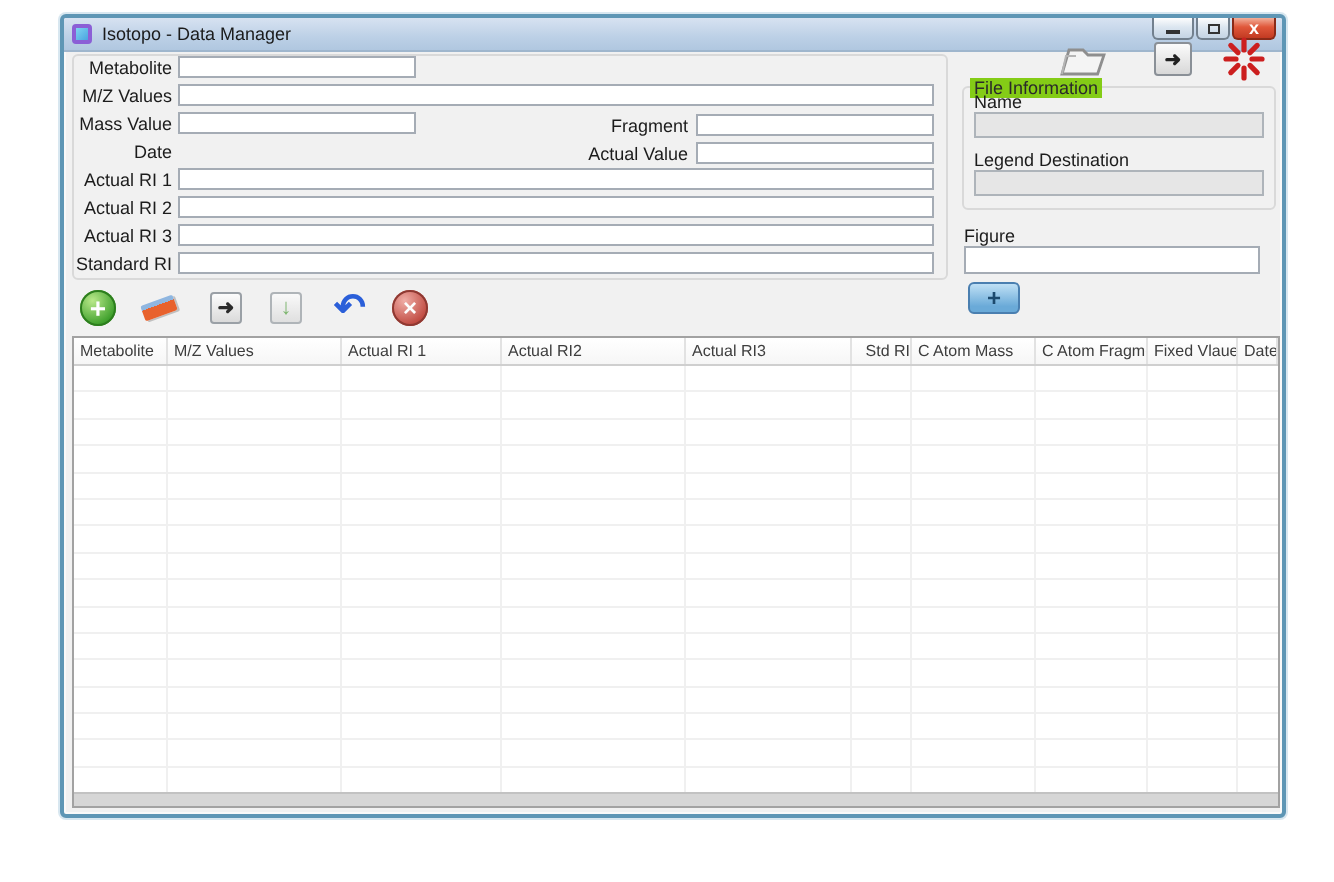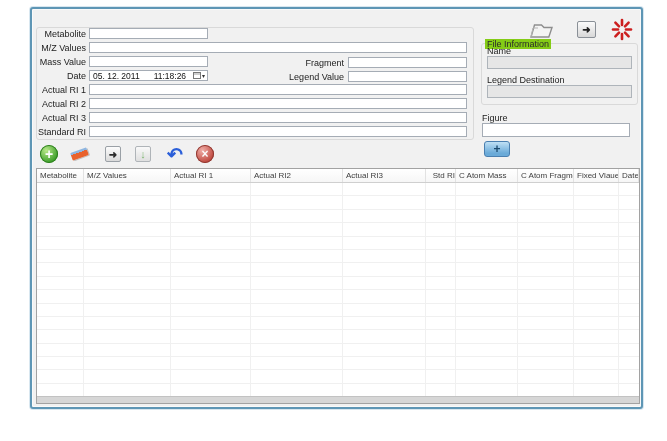--- a/index.html
+++ b/index.html
@@ -106,46 +106,53 @@
     font-family:"Liberation Serif", serif; font-size:11px; line-height:1.3; color:#000; }
   .legend b { font-weight:bold; }
 </style>
 </head>
 <body>
 
 <div class="page">
 
   <div class="window">
 
+    <div class="titlebar">
+      <span class="app-icon"></span>
+      <span class="title-text">Isotopo - Data Manager</span>
+      <span class="win-buttons">
+        <span class="wbtn min">
+            <span class="glyph-min"></span>
+          </span>
+        <span class="wbtn max">
+            <span class="glyph-max"></span>
+          </span>
+        <span class="wbtn close">
+            <span>x</span>
+          </span>
+      </span>
+    </div>
 
     <div class="groupbox gb-form"></div>
 
     <span class="flabel lab-l" style="top:20px">Metabolite</span>
     <div class="tfield f-short" style="top:19px"><span></span></div>
 
     <span class="flabel lab-l" style="top:34px">M/Z Values</span>
     <div class="tfield f-full" style="top:33px"><span></span></div>
 
     <span class="flabel lab-l" style="top:48px">Mass Value</span>
     <div class="tfield f-short" style="top:47px"><span></span></div>
 
     <span class="flabel lab-r" style="top:49px">Fragment</span>
     <div class="tfield f-right" style="top:48px"><span></span></div>
 
     <span class="flabel lab-l" style="top:62px">Date</span>
-    <div class="tfield f-short datefield" style="top:61px">
-      <span class="dtxt">05. 12. 2011</span>
-      <span class="ttxt">11:18:26</span>
-      <span class="cal">
-        <span class="cal-ic"></span>
-        <span class="cal-dd">▾</span>
-      </span>
-    </div>
-
-    <span class="flabel lab-r" style="top:63px">Legend Value</span>
+
+    <span class="flabel lab-r" style="top:63px">Actual Value</span>
     <div class="tfield f-right" style="top:62px"><span></span></div>
 
     <span class="flabel lab-l" style="top:76px">Actual RI 1</span>
     <div class="tfield f-full" style="top:75px"></div>
 
     <span class="flabel lab-l" style="top:90px">Actual RI 2</span>
     <div class="tfield f-full" style="top:89px"></div>
 
     <span class="flabel lab-l" style="top:104px">Actual RI 3</span>
     <div class="tfield f-full" style="top:103px"></div>

